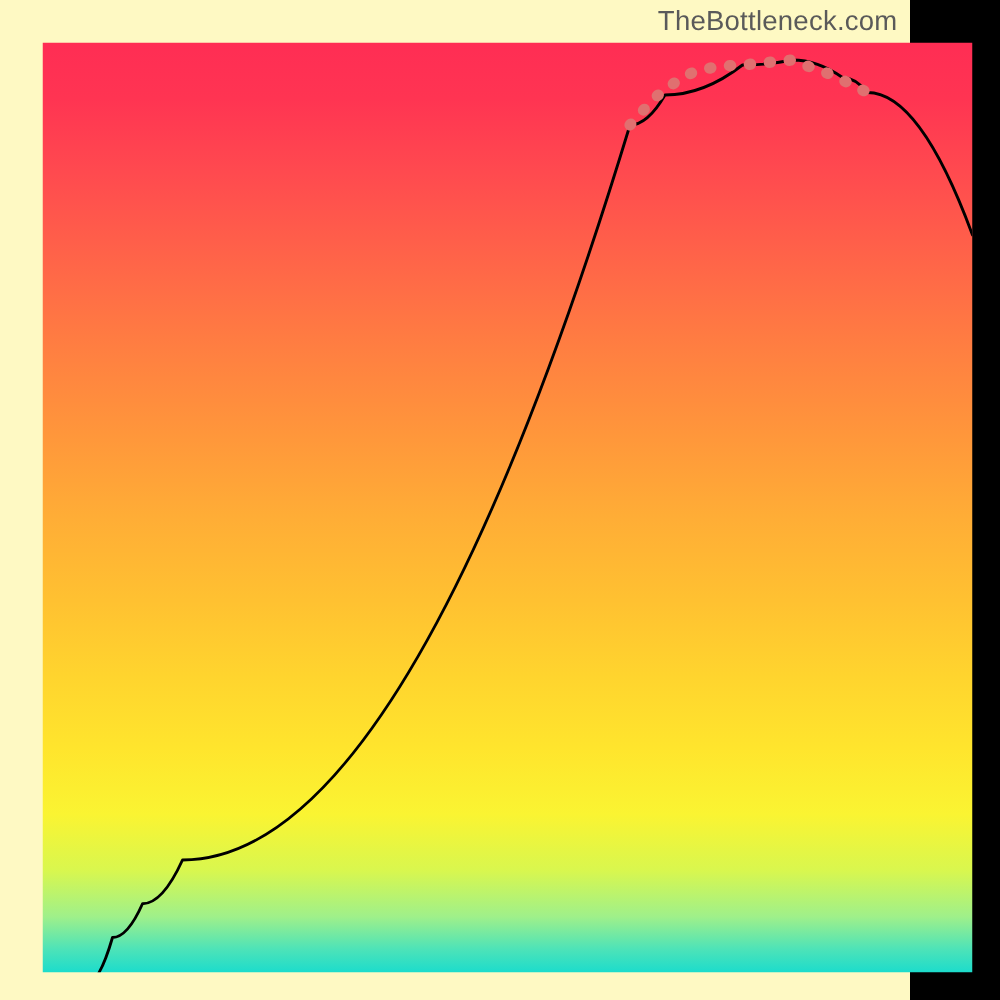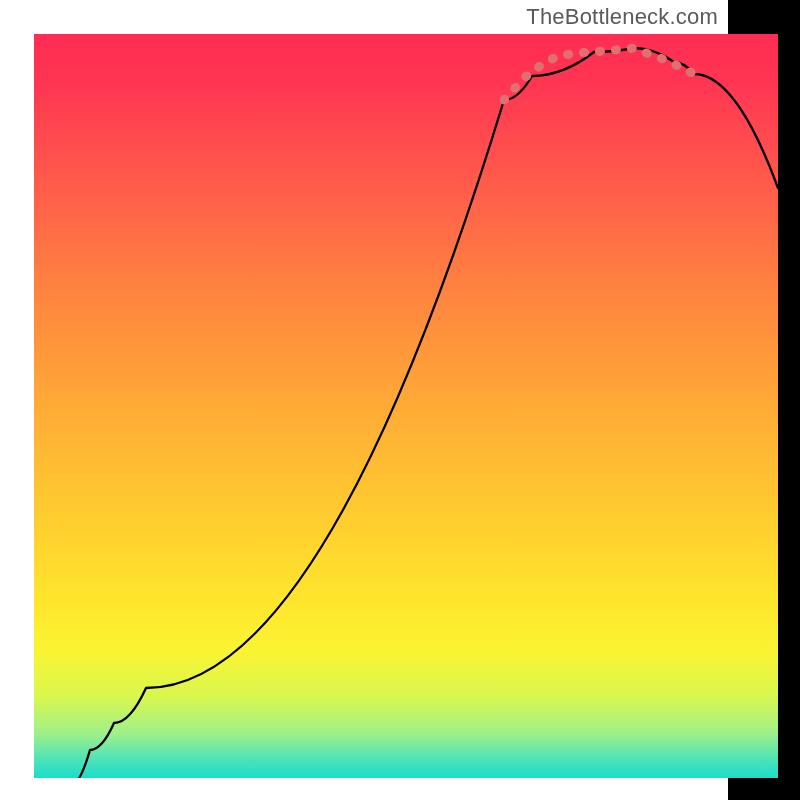--- a/index.html
+++ b/index.html
@@ -7,21 +7,21 @@
     padding: 0;
     width: 800px;
     height: 800px;
     background: #000000;
     overflow: hidden;
   }
   .container {
     position: relative;
     width: 728px;
     height: 800px;
-    background: #ffffff;
+    background: #fef9c3;
   }
   .watermark {
     position: absolute;
     top: 4px;
     right: 10px;
     color: #5a5a5a;
     font-family: Arial, Helvetica, sans-serif;
     font-size: 22px;
     font-weight: 500;
     z-index: 20;

